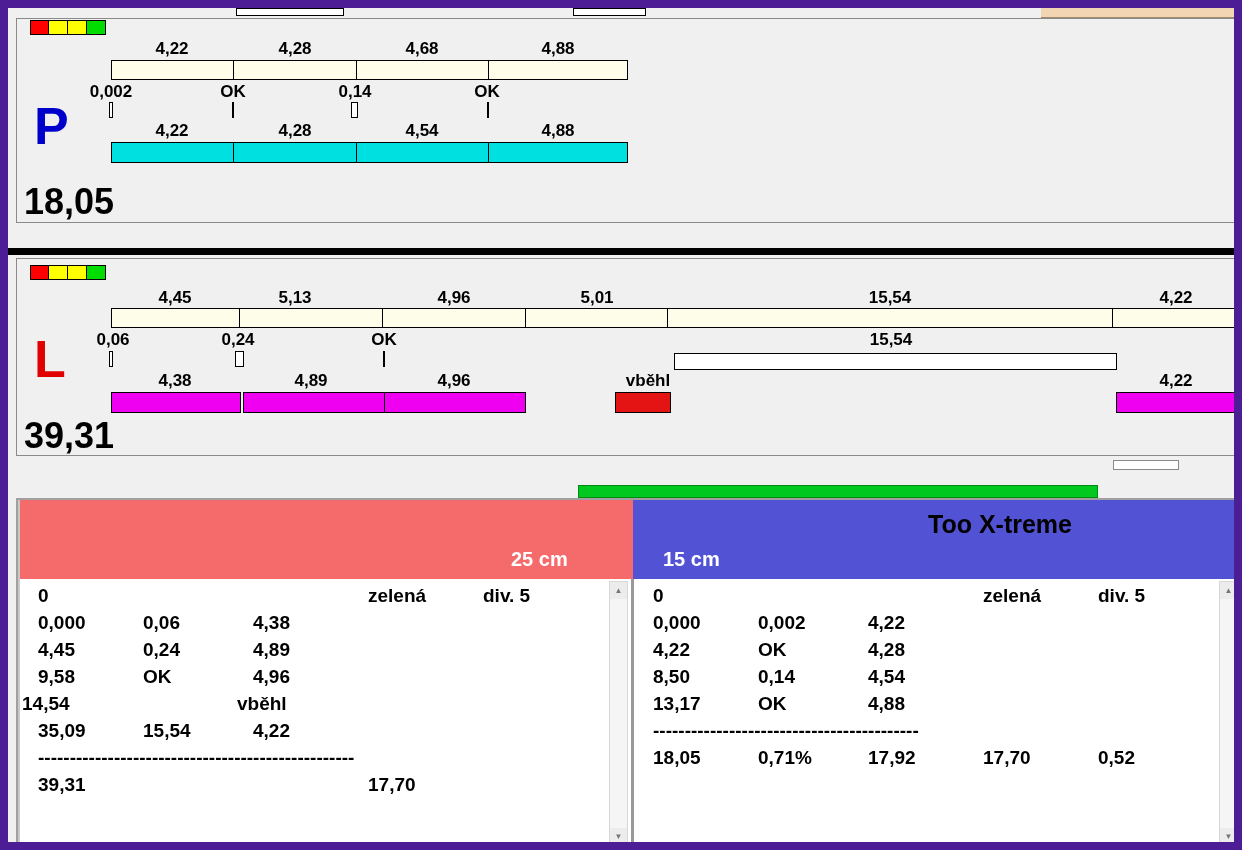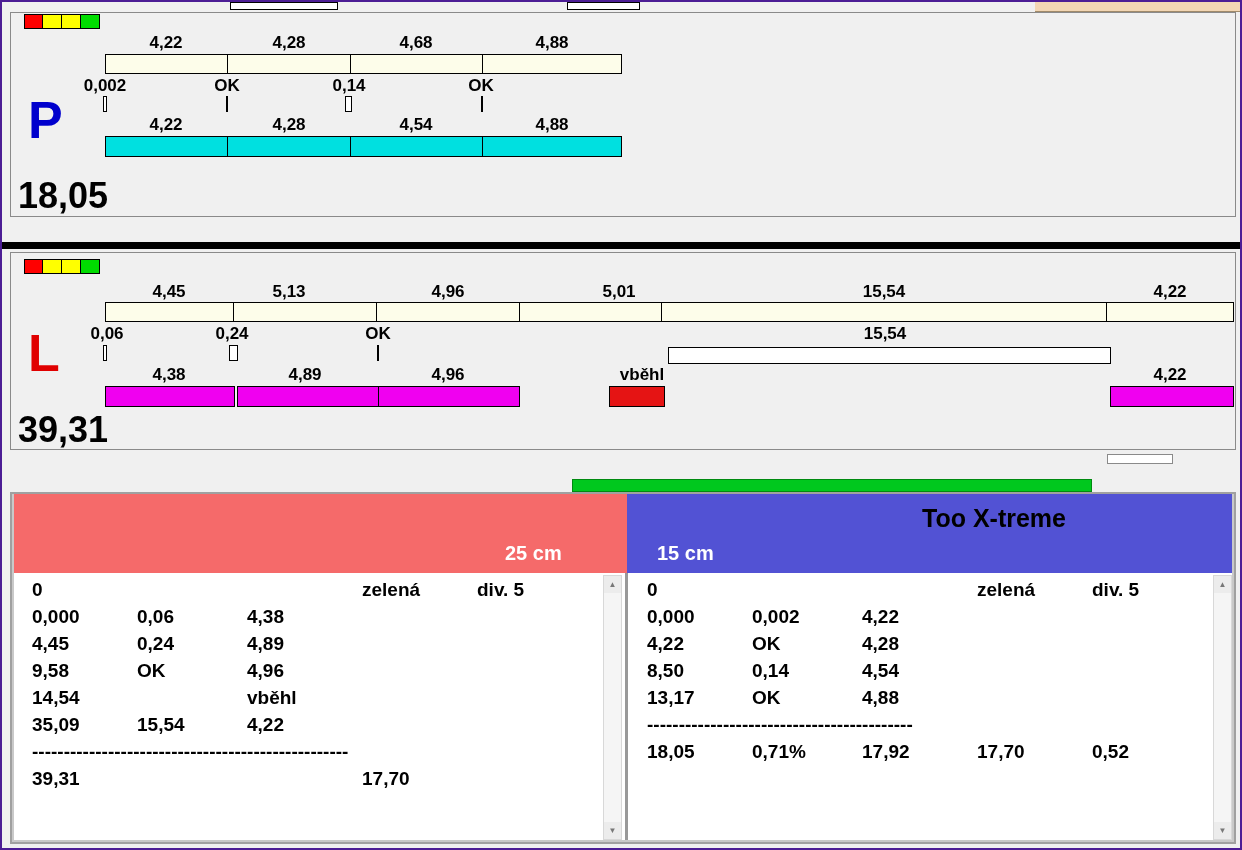--- a/index.html
+++ b/index.html
@@ -1,19 +1,19 @@
 <!DOCTYPE html>
 <html style="--bg: #f0f0f0; --cream: #fdfdea; --cyan: #00e0e0; --magenta: #f000f0; --red-block: #e51414; --green-bar: #00c81e; --team-red: #f56a6a; --team-blue: #5252d4; --letter-p: #0000cd; --letter-l: #e00000; --light-red: #ff0000; --light-yellow: #ffff00; --light-green: #00dc00; --beige: #f2d6b4;"><head>
 <meta charset="utf-8">
 <style>
   html,body { margin:0; padding:0; background:#888; }
   .screen {
     position:relative; width:1242px; height:850px;
     background:var(--bg); overflow:hidden;
-    border:2px solid #4c1d95; box-sizing:border-box;
+    border:8px solid #4c1d95; box-sizing:border-box;
     font-family:"Liberation Sans", sans-serif;
     text-decoration:underline;
   }
   .abs { position:absolute; }
   .frag { position:absolute; background:#fff; border:1px solid #000; box-sizing:border-box; }
   .panel { position:absolute; background:var(--bg); border:1px solid #8a8a8a; box-sizing:border-box; }
   .lights { position:absolute; display:flex; }
   .lights span { width:19px; height:15px; border:1px solid #000; border-left:none; box-sizing:border-box; }
   .lights span:first-child { border-left:1px solid #000; }
   .seg-label { position:absolute; transform:translateX(-50%); font-weight:bold; font-size:17px; color:#000; white-space:nowrap; }
@@ -108,21 +108,21 @@
   <div class="lights" style="left:22px;top:257px">
     <span style="background:var(--light-red)"></span>
     <span style="background:var(--light-yellow)"></span>
     <span style="background:var(--light-yellow)"></span>
     <span style="background:var(--light-green)"></span>
   </div>
 
   <span class="seg-label" style="left:167px;top:280px">4,45</span>
   <span class="seg-label" style="left:287px;top:280px">5,13</span>
   <span class="seg-label" style="left:446px;top:280px">4,96</span>
-  <span class="seg-label" style="left:617px;top:280px">5,01</span>
+  <span class="seg-label" style="left:589px;top:280px">5,01</span>
   <span class="seg-label" style="left:882px;top:280px">15,54</span>
   <span class="seg-label" style="left:1168px;top:280px">4,22</span>
 
   <div class="bar" style="left:103px;top:300px;width:1129px;height:20px;background:var(--cream)">
     <div class="seg" style="width:128px"></div>
     <div class="seg" style="width:143px"></div>
     <div class="seg" style="width:143px"></div>
     <div class="seg" style="width:142px"></div>
     <div class="seg" style="width:445px"></div>
     <div class="seg"></div>
@@ -193,21 +193,21 @@
       <span></span>
       <span></span>
   </div>
   <div class="trow" style="left:30px;top:658px">
     <span>9,58</span>
       <span>OK</span>
       <span>4,96</span>
       <span></span>
       <span></span>
   </div>
-  <div class="trow" style="left:30px;top:685px">
+  <div class="trow" style="left:14px;top:685px">
     <span>14,54</span>
       <span></span>
       <span>vběhl</span>
       <span></span>
       <span></span>
   </div>
   <div class="trow" style="left:30px;top:712px">
     <span>35,09</span>
       <span>15,54</span>
       <span>4,22</span>

